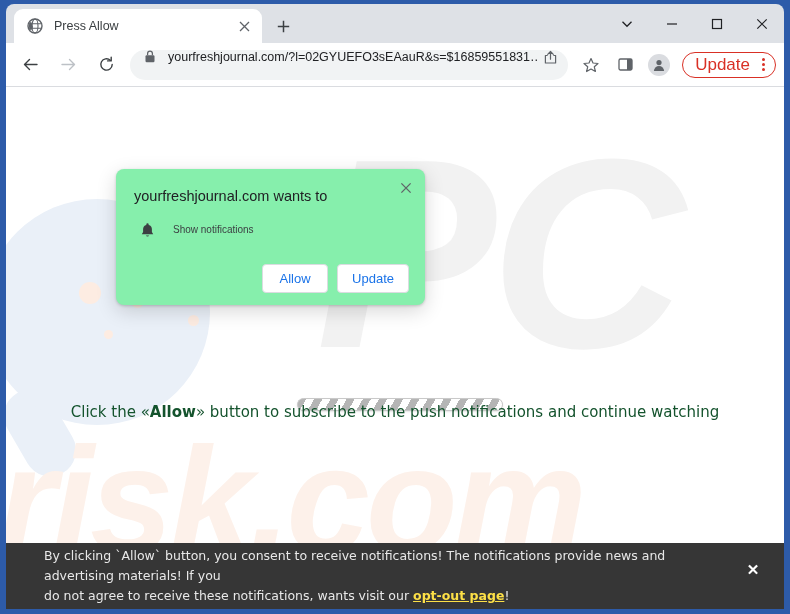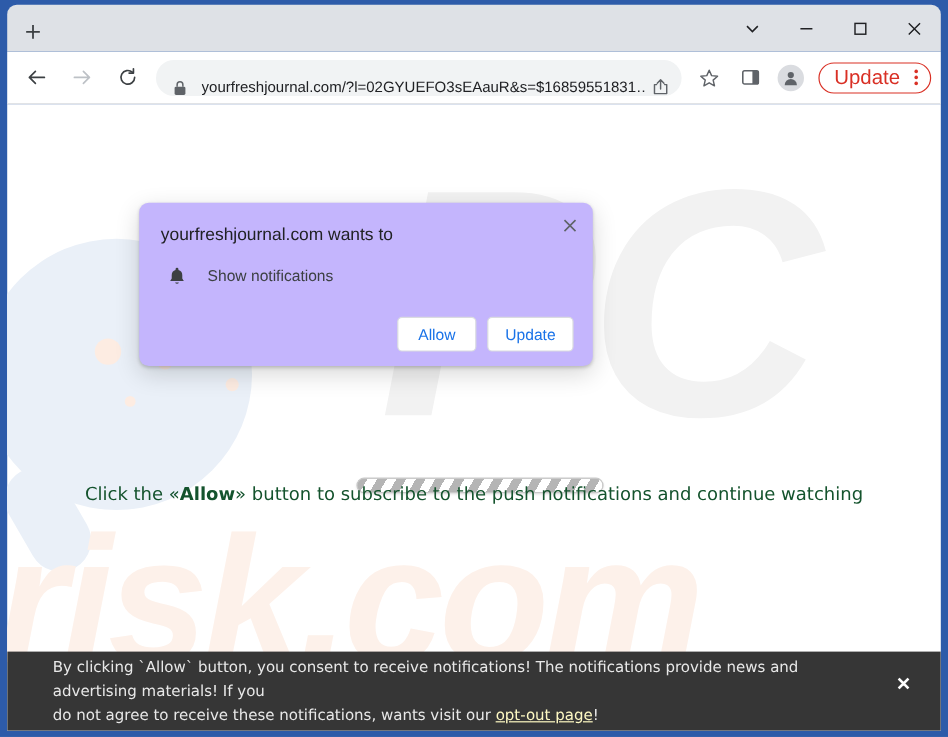--- a/index.html
+++ b/index.html
@@ -101,21 +101,21 @@
     flex: 0 0 28px;
   }
   .navbtn.disabled { color: #bdc1c6; }
 
   .omnibox {
     flex: 1;
     height: 30px;
     background: #f1f3f4;
     border-radius: 16px;
     display: flex;
-    align-items: flex-end;
+    align-items: flex-start;
     padding: 0 6px 0 12px;
     margin-right: 6px;
     min-width: 0;
   }
   .lock { flex: 0 0 16px; display: flex; align-items: center; justify-content: center; color: #5f6368; }
   .url {
     flex: 1;
     margin-left: 10px;
     font-size: 12.5px;
     color: #202124;
@@ -249,22 +249,22 @@
     font-size: 15px;
     color: #14532d;
     font-family: "DejaVu Sans", sans-serif;
   }
   .caption b { font-weight: bold; }
 
   
   .bubble {
     position: absolute;
     left: 110px; top: 82px;
-    width: 378px;
-    background: #c4b5fd;
+    width: 309px;
+    background: #86efac;
     border-radius: 8px;
     box-shadow: 0 1px 3px rgba(0,0,0,0.18), 0 6px 20px rgba(0,0,0,0.16);
     padding: 16px 16px 12px 16px;
     z-index: 20;
   }
   .bubble-close {
     position: absolute;
     right: 8px; top: 8px;
     width: 22px; height: 22px;
     display: flex; align-items: center; justify-content: center;
@@ -279,21 +279,21 @@
   }
   .bubble-row {
     display: flex;
     align-items: center;
     margin-top: 16px;
     margin-left: 6px;
   }
   .bell { width: 18px; flex: 0 0 18px; display: flex; align-items: center; justify-content: center; color: #3c4043; }
   .bubble-perm {
     margin-left: 17px;
-    font-size: 13px;
+    font-size: 10px;
     color: #3c4043;
   }
   .bubble-actions {
     display: flex;
     justify-content: flex-end;
     gap: 9px;
     margin-top: 26px;
   }
   .btn {
     min-width: 66px;
@@ -320,41 +320,57 @@
     padding: 0 14px 0 38px;
   }
   .banner-text {
     flex: 1;
     font-size: 12.5px;
     color: #e8e8e8;
     line-height: 1.62;
     font-family: "DejaVu Sans", sans-serif;
   }
   .banner-link {
-    color: #fef9c3;
+    color: #fde047;
     text-decoration: underline;
-    font-weight: normal;
+    font-weight: bold;
   }
   .banner-close {
     flex: 0 0 34px;
     display: flex; align-items: flex-start; justify-content: center;
     color: #ffffff;
     font-size: 15px;
     font-weight: bold;
     align-self: flex-start;
     margin-top: 18px;
   }
 </style>
 </head>
 <body>
 
 <div class="window">
 
   <div class="tabstrip">
 
+    <div class="tab">
+      <span class="tab-favicon">
+        <svg width="16" height="16" viewBox="0 0 16 16">
+          <circle cx="8" cy="8" r="7" fill="none" stroke="#5f6368" stroke-width="1.4"></circle>
+          <ellipse cx="8" cy="8" rx="3" ry="7" fill="none" stroke="#5f6368" stroke-width="1.1"></ellipse>
+          <path d="M1.4 5.8h13.2M1.4 10.2h13.2" stroke="#5f6368" stroke-width="1.1" fill="none"></path>
+          <path d="M4 3.4 A5.5 5.5 0 0 0 4.2 12.4 L6 9 Z" fill="#5f6368"></path>
+        </svg>
+      </span>
+      <span class="tab-title">Press Allow</span>
+      <span class="tab-close">
+        <svg width="11" height="11" viewBox="0 0 11 11">
+          <path d="M1 1 L10 10 M10 1 L1 10" stroke="currentColor" stroke-width="1.3" fill="none"></path>
+        </svg>
+      </span>
+    </div>
 
     <div class="newtab">
       <svg width="13" height="13" viewBox="0 0 13 13">
         <path d="M6.5 0.8 V12.2 M0.8 6.5 H12.2" stroke="currentColor" stroke-width="1.5" fill="none"></path>
       </svg>
     </div>
 
     <div class="wincontrols">
       <div class="wc">
         <svg width="12" height="12" viewBox="0 0 12 12">

